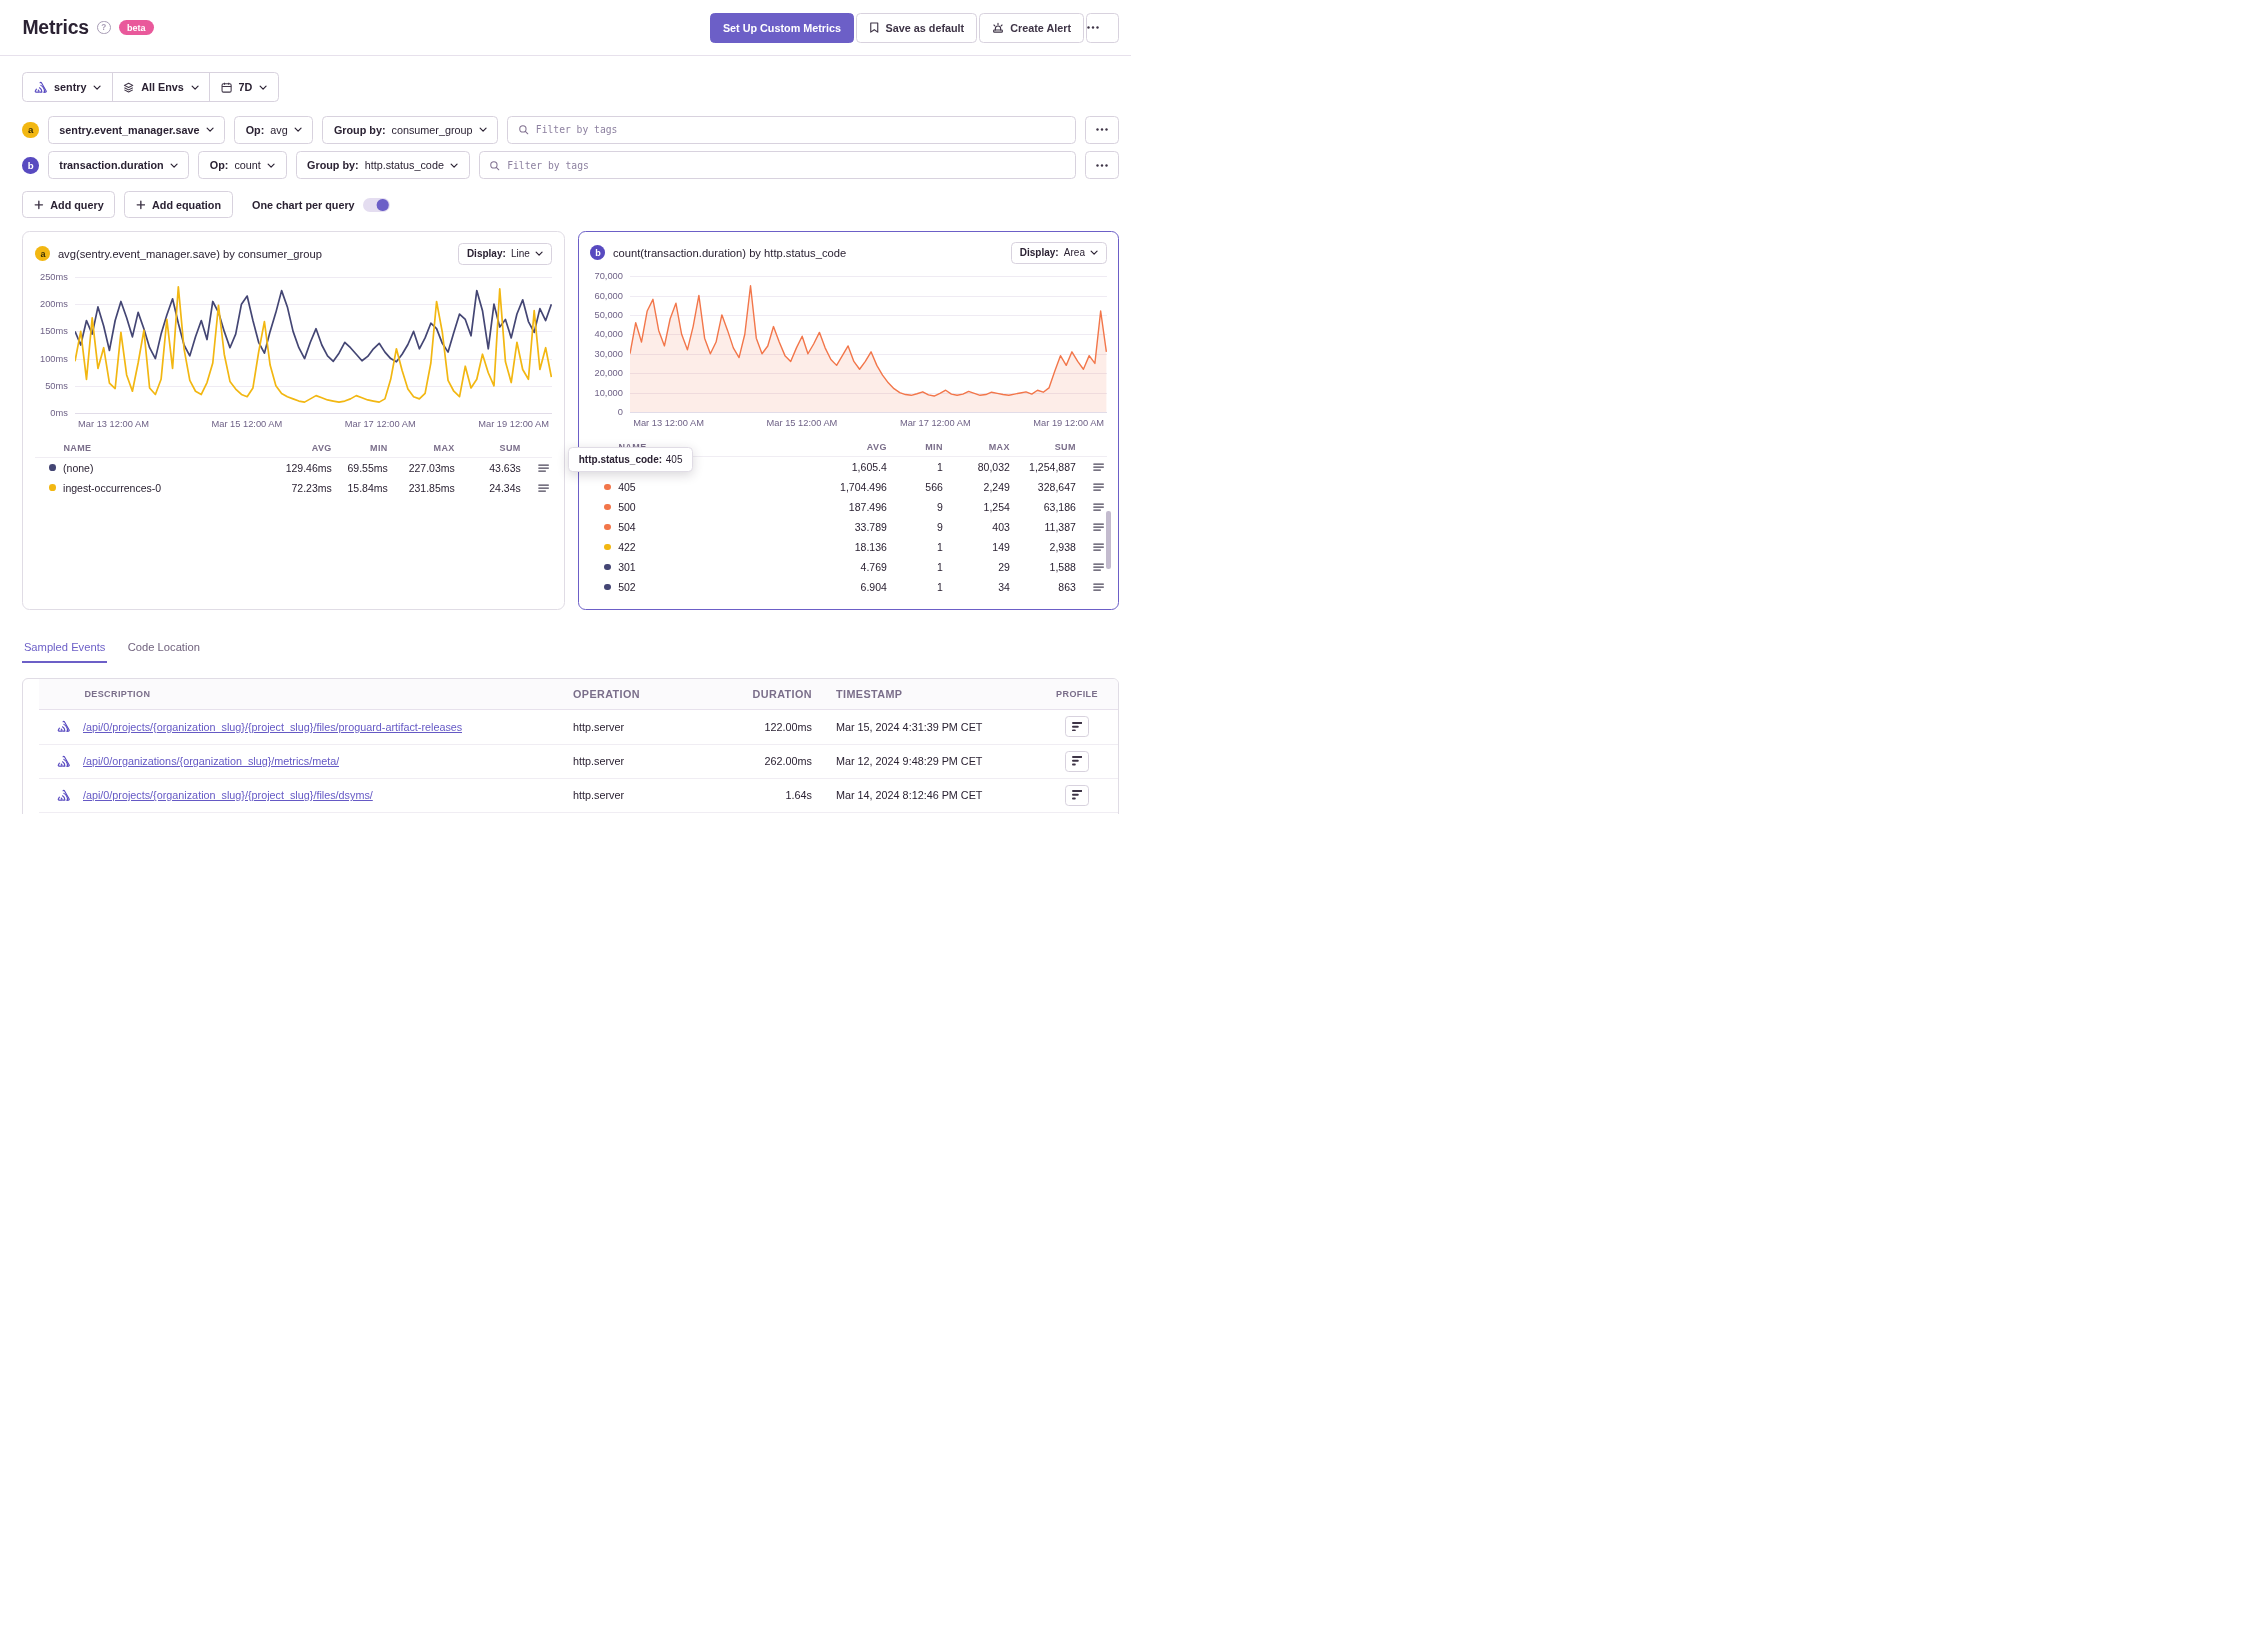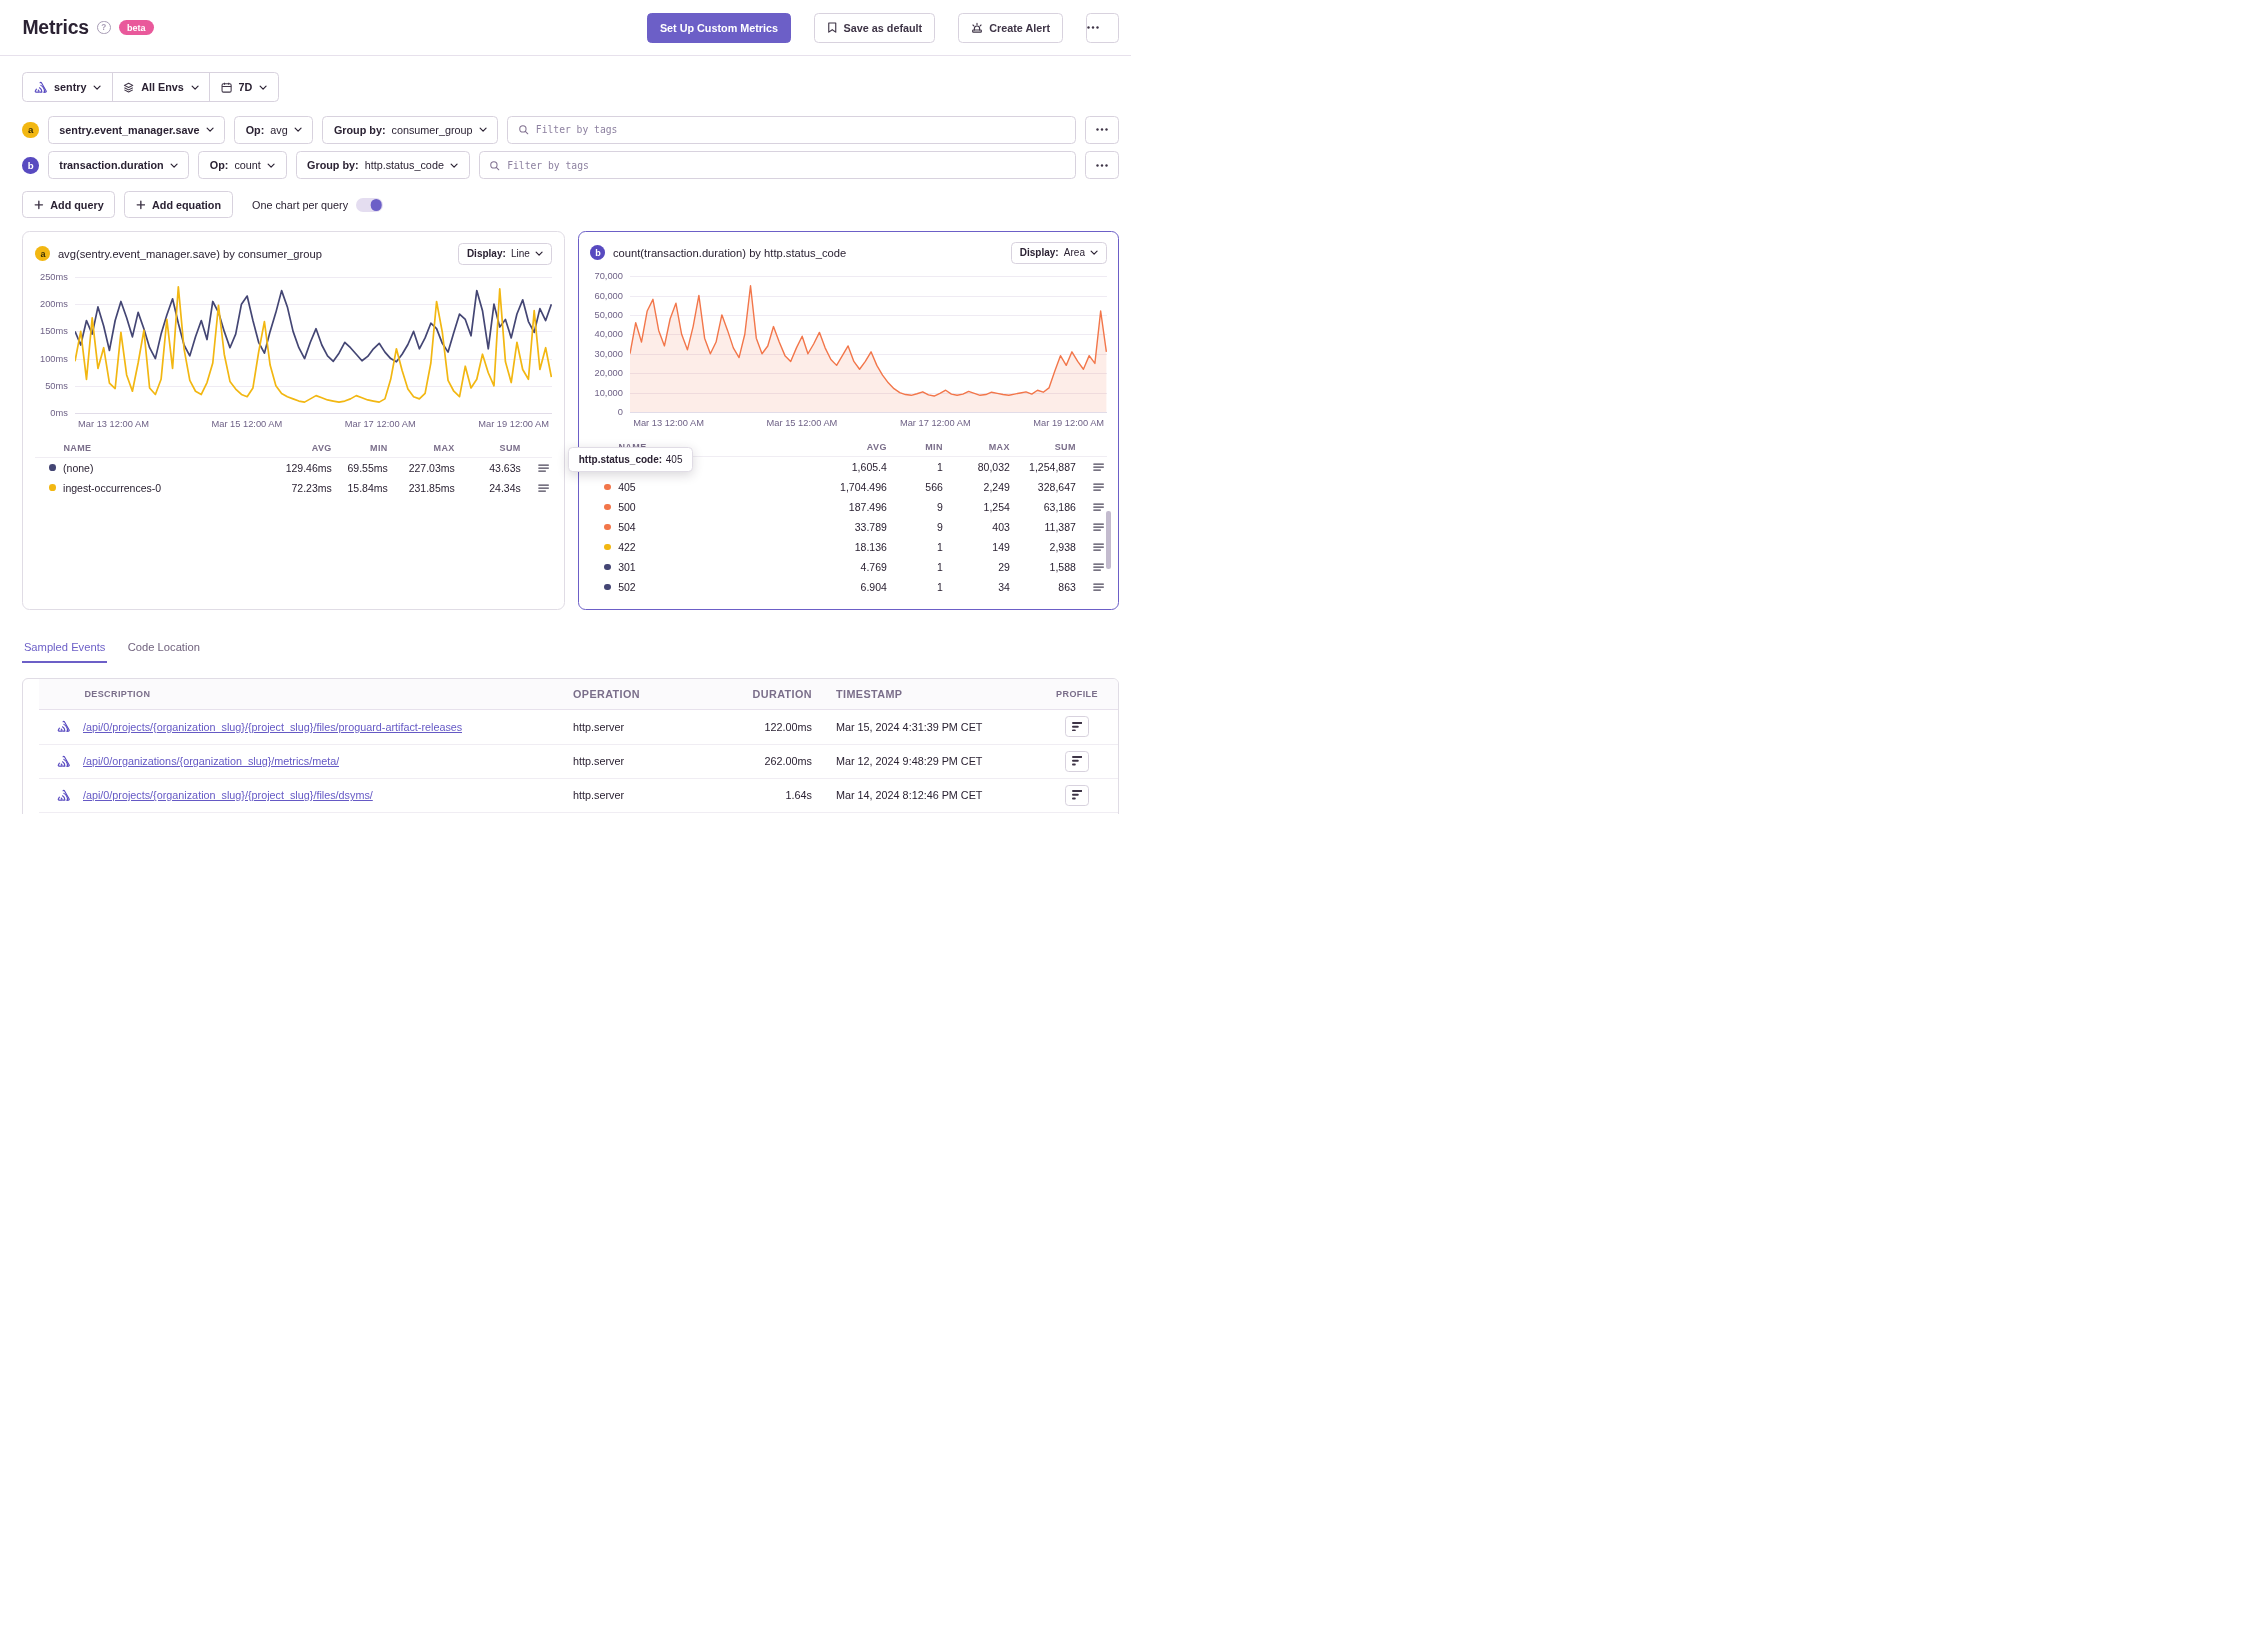--- a/index.html
+++ b/index.html
@@ -7,21 +7,21 @@
 body {background:#fff; font-family:"Liberation Sans", sans-serif; color:#2B2233; font-size:10.5px; position:relative;}
 button {font-family:inherit; cursor:pointer; background:#fff; border:none; color:inherit;}
 .i {display:inline-flex; align-items:center; justify-content:center; flex:none;}
 
 
 .app-header {height:56px; display:flex; align-items:center; justify-content:space-between; padding:0 12px 0 22.4px; border-bottom:0.7px solid #E7E1EC;}
 .title-wrap {display:flex; align-items:center; gap:8.2px;}
 .title-wrap h1 {font-size:19.4px; font-weight:700; letter-spacing:-0.2px;}
 .help {width:13.5px; height:13.5px; border:1.1px solid #A79CB5; color:#A79CB5; border-radius:50%; font-size:8.2px; font-weight:700; display:inline-flex; align-items:center; justify-content:center; cursor:pointer; background:#fff;}
 .beta {background:#E9599B; color:#fff; font-size:9px; font-weight:700; padding:2.2px 8.2px; border-radius:15px;}
-.hdr-actions {display:flex; gap:23px;align-items:center;}
+.hdr-actions {display:flex; gap:2px;align-items:center;}
 .btn {height:30px; padding:0 12px; border:0.7px solid #D8D2DE; border-radius:4.5px; font-size:10.8px; font-weight:700; color:#3E3446; display:inline-flex; align-items:center; gap:6px;}
 .btn-primary {background:#6C5FC7; border-color:#6C5FC7; color:#fff;}
 .btn-sq {width:33px; padding:0;}
 
 
 .page-filters {margin:16.4px 22.4px 0;}
 .seg-group {display:inline-flex; border:0.7px solid #D8D2DE; border-radius:4.5px;}
 .seg {height:28px; display:inline-flex; align-items:center; gap:6.7px; padding:0 10.5px; font-size:10.8px; font-weight:700; color:#2B2233; border-left:0.7px solid #D8D2DE; background:transparent;}
 .seg:first-child {border-left:none;}
 
@@ -34,21 +34,21 @@
 .dd {height:28px; border:0.7px solid #D8D2DE; border-radius:4.5px; display:inline-flex; align-items:center; gap:6px; padding:0 10.5px; font-size:10.8px; background:#fff; white-space:nowrap;}
 .dd-strong {font-weight:700;}
 .filter-input {flex:1; height:28px; border:0.7px solid #D8D2DE; border-radius:4.5px; display:flex; align-items:center; gap:6.7px; padding:0 9.7px; background:#fff; min-width:0;}
 .filter-input input {border:none; outline:none; flex:1; font-family:"DejaVu Sans Mono", monospace; font-size:9.7px; color:#2B2233; background:transparent; min-width:0;}
 .filter-input input::placeholder {color:#8D81A0;}
 .icon-btn {width:34px; height:28px; border:0.7px solid #D8D2DE; border-radius:4.5px; display:inline-flex; align-items:center; justify-content:center; background:#fff; flex:none;}
 
 
 .add-row {display:flex; align-items:center; gap:9px; margin:12px 22.4px 0;}
 .btn-sm {height:27px; padding:0 10.5px; border:0.7px solid #D8D2DE; border-radius:4.5px; font-size:10.8px; font-weight:700; color:#2B2233; display:inline-flex; align-items:center; gap:6.7px; background:#fff;}
-.one-chart {display:flex; align-items:center; gap:8.2px; margin-left:10.5px; font-weight:400; font-size:10.8px;}
+.one-chart {display:flex; align-items:center; gap:8.2px; margin-left:10.5px; font-weight:700; font-size:10.8px;}
 .toggle {width:27px; height:14px; border-radius:7.5px; background:#E4DDF0; position:relative; border:none; flex:none;}
 .toggle .knob {position:absolute; left:1.5px; top:1.5px; width:11.2px; height:11.2px; border-radius:50%; background:#6C5FC7;}
 .toggle.on .knob {transform:translateX(12.7px);}
 
 
 .charts-row {display:flex; gap:13.5px; margin:12.7px 12px 0 22.4px; height:379px;}
 .panel {flex:1; border:0.7px solid #E0DCE5; border-radius:7.5px; padding:10.5px 12px; background:#fff; position:relative; min-width:0;}
 .panel-selected {border:1.5px solid #6C5FC7; padding:9.7px 11.2px;}
 .panel-head {display:flex; align-items:center; gap:7.5px;}
 .qbadge-sm {width:15px; height:15px; font-size:9px;}

